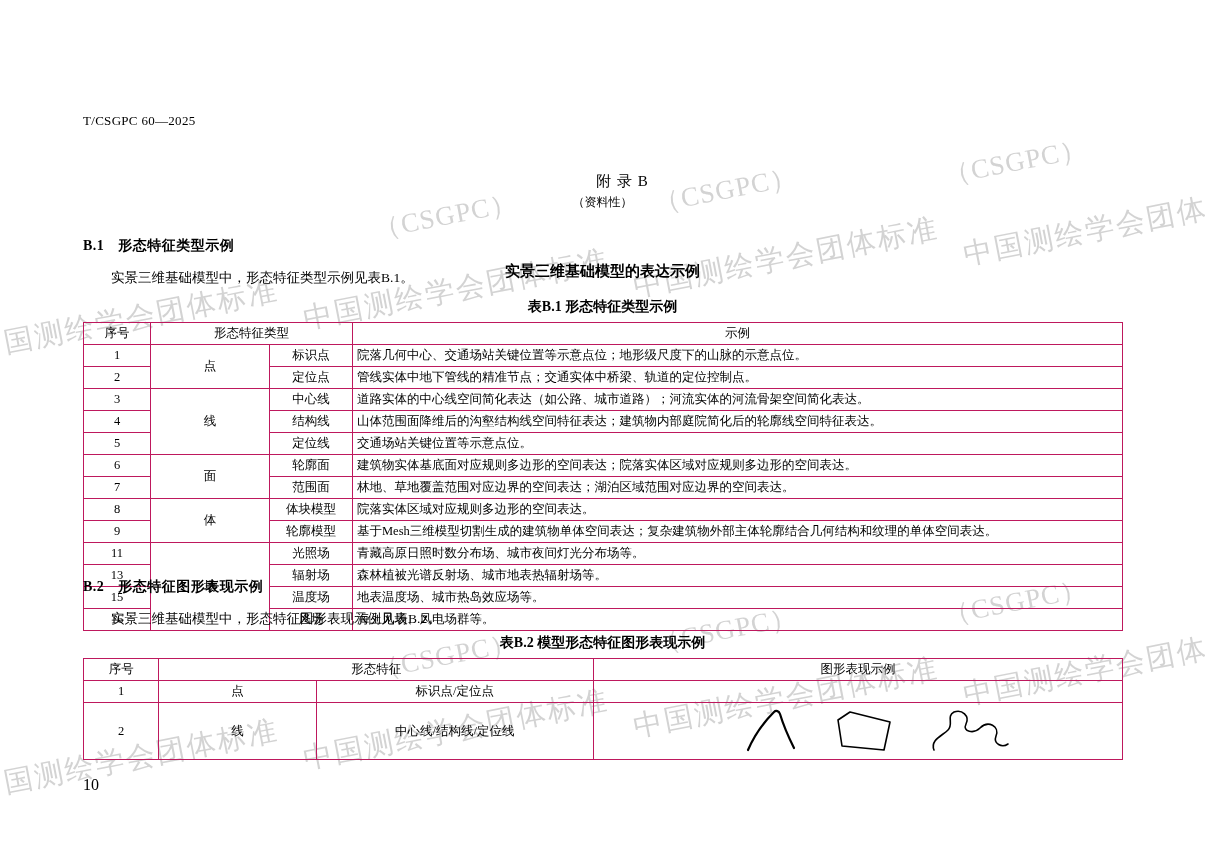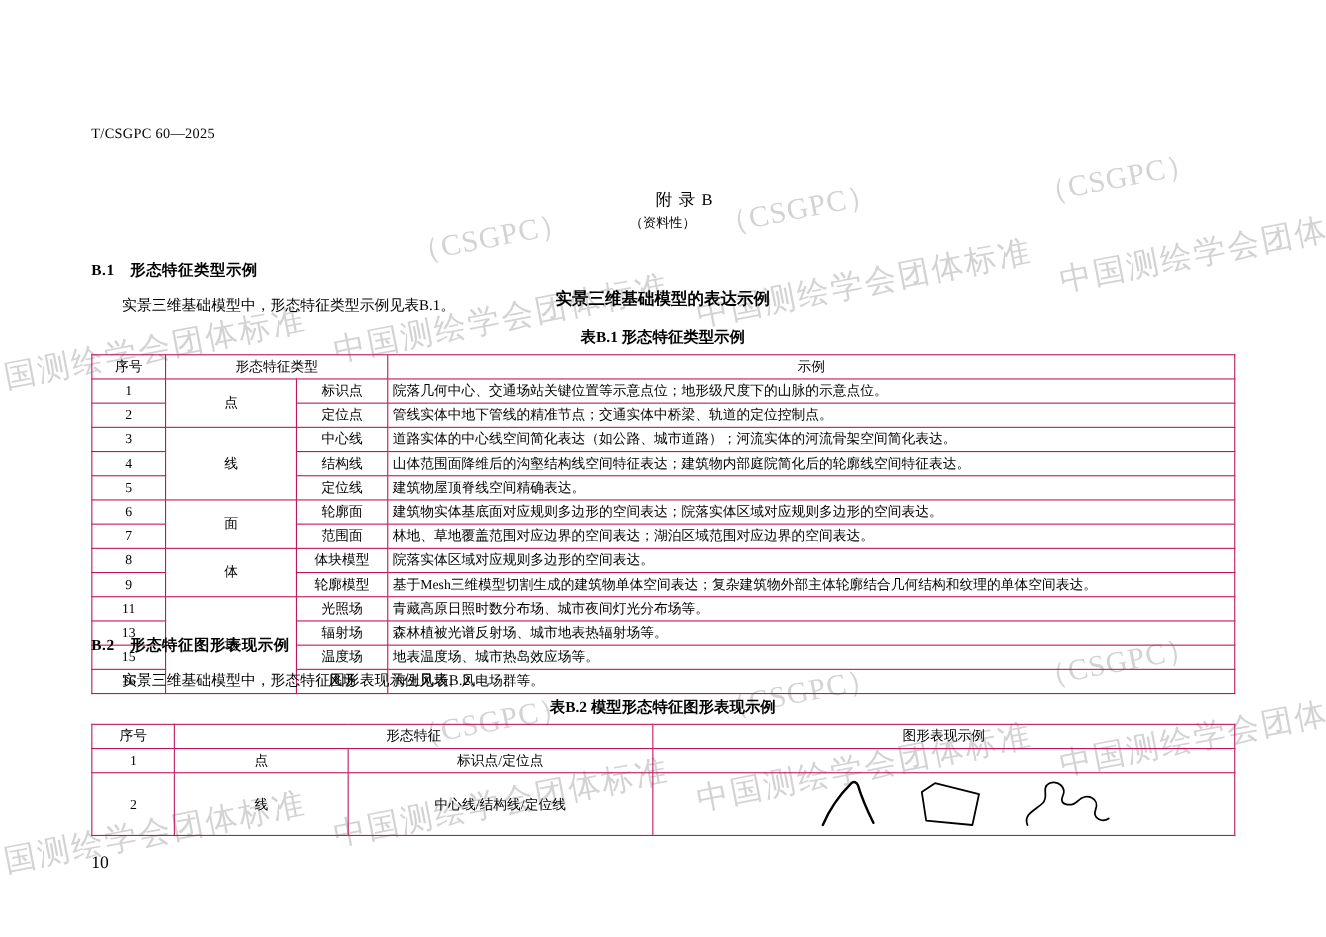--- a/index.html
+++ b/index.html
@@ -197,21 +197,21 @@
         <td class="l">道路实体的中心线空间简化表达（如公路、城市道路）；河流实体的河流骨架空间简化表达。</td>
       </tr>
       <tr class="rowh">
         <td class="col1 c">4</td>
         <td class="col3 c">结构线</td>
         <td class="l">山体范围面降维后的沟壑结构线空间特征表达；建筑物内部庭院简化后的轮廓线空间特征表达。</td>
       </tr>
       <tr class="rowh">
         <td class="col1 c">5</td>
         <td class="col3 c">定位线</td>
-        <td class="l">建筑物屋顶脊线空间精确表达。</td>
+        <td class="l">交通场站关键位置等示意点位。</td>
       </tr>
 
       <tr class="rowh">
         <td class="col1 c">6</td>
         <td class="col2 c" rowspan="2">面</td>
         <td class="col3 c">轮廓面</td>
         <td class="l">建筑物实体基底面对应规则多边形的空间表达；院落实体区域对应规则多边形的空间表达。</td>
       </tr>
       <tr class="rowh">
         <td class="col1 c">7</td>

